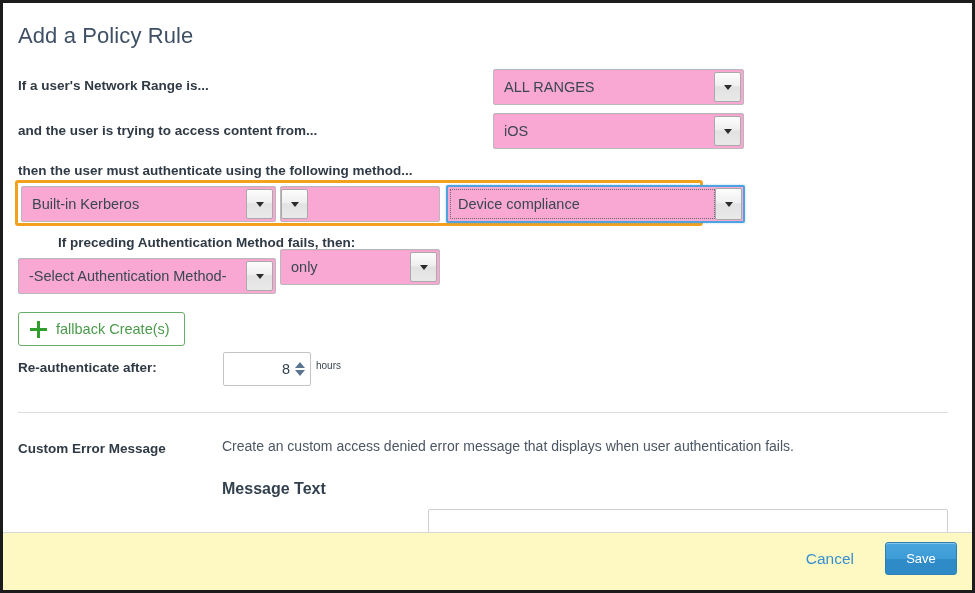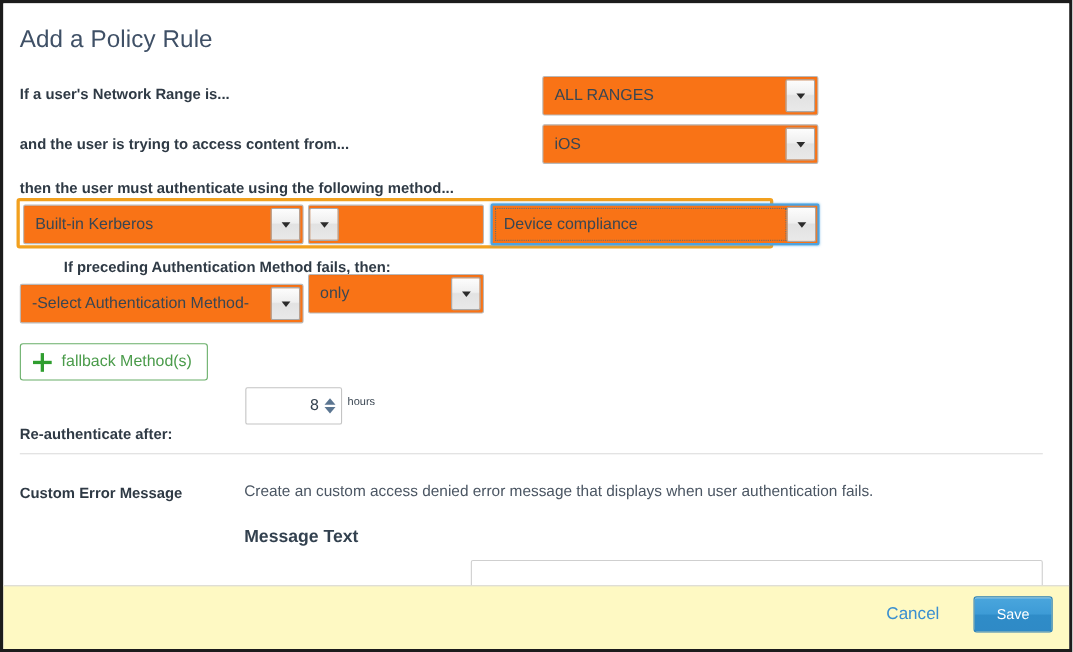--- a/index.html
+++ b/index.html
@@ -51,21 +51,21 @@
     font-weight: bold;
     color: #2f3a45;
     white-space: nowrap;
   }
 
   
   .sel {
     position: absolute;
     box-sizing: border-box;
     height: 36px;
-    background: #f97316;
+    background: #f9a8d4;
     border: 1px solid #b9b9b9;
     border-radius: 2px;
     display: flex;
     align-items: stretch;
     box-shadow: inset 0 1px 1px rgba(0,0,0,.035);
   }
   .sel .sel-text {
     flex: 1 1 auto;
     display: flex;
     align-items: center;
@@ -333,24 +333,24 @@
 
     <div class="sel" style="left:277px; top:246px; width:160px;">
       <div class="sel-text">only</div>
       <div class="sel-btn">
           <span class="caret"></span>
         </div>
     </div>
 
     <div class="btn-fallback" style="left:15px; top:309px;">
       <span class="plus-icon"></span>
-      <span class="btn-fallback-label">fallback Method(s)</span>
-    </div>
-
-    <div class="form-label" style="left:15px; top:357px;margin-top:27px;">Re-authenticate after:</div>
+      <span class="btn-fallback-label">fallback Create(s)</span>
+    </div>
+
+    <div class="form-label" style="left:15px; top:357px;">Re-authenticate after:</div>
 
     <div class="num-field" style="left:220px; top:349px;">
       <span class="num-value">8</span>
       <span class="spinner">
         <span class="spin-up"></span>
         <span class="spin-dn"></span>
       </span>
     </div>
 
     <div class="unit-label" style="left:313px; top:357px;">hours</div>

